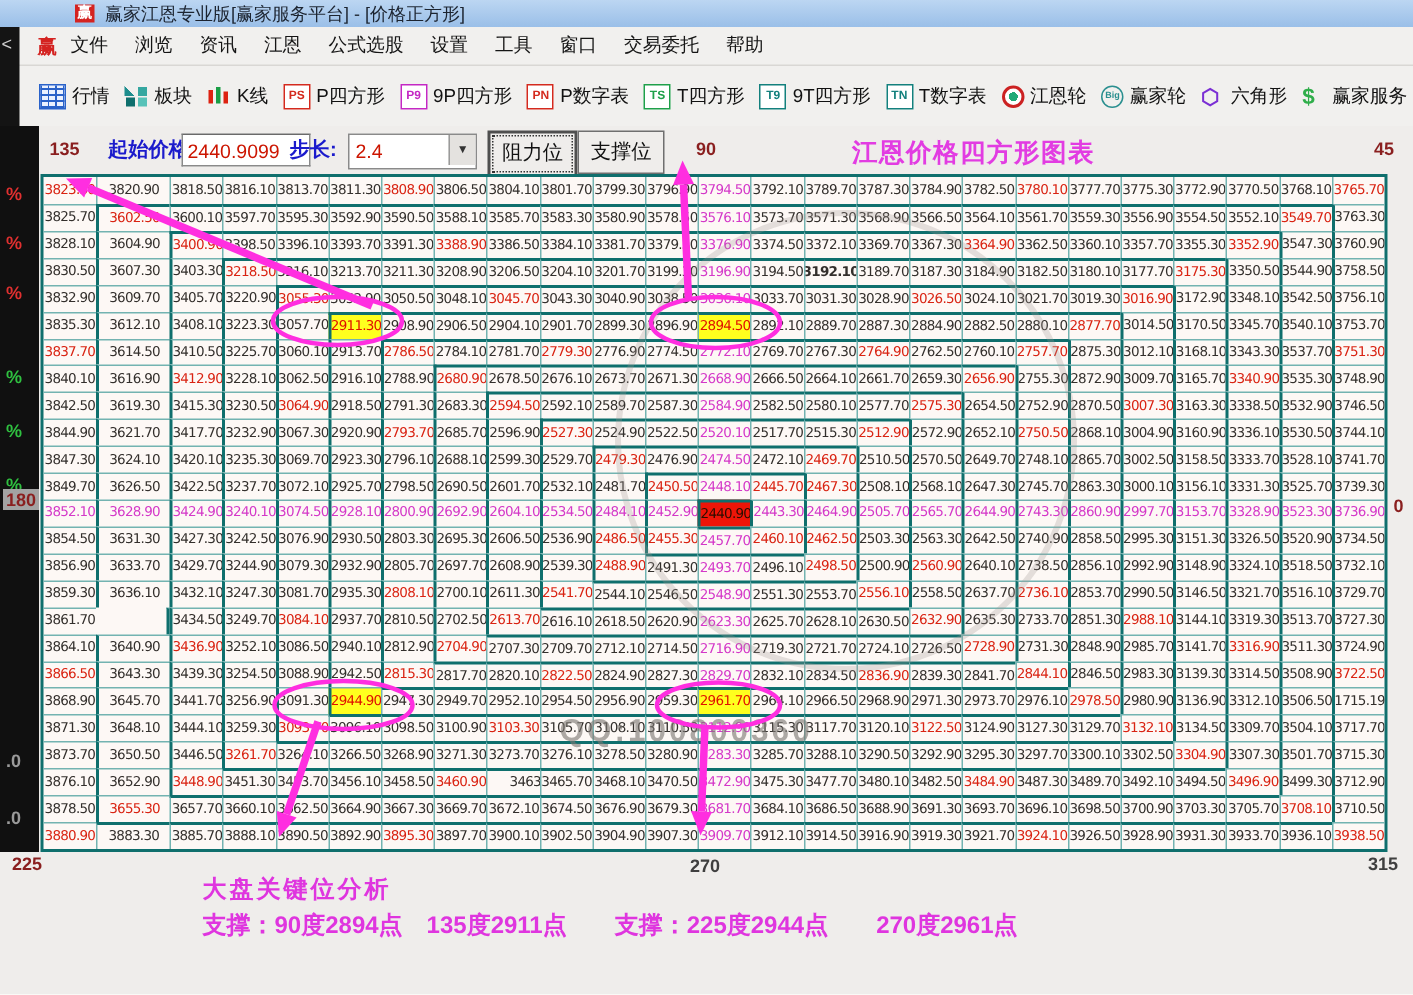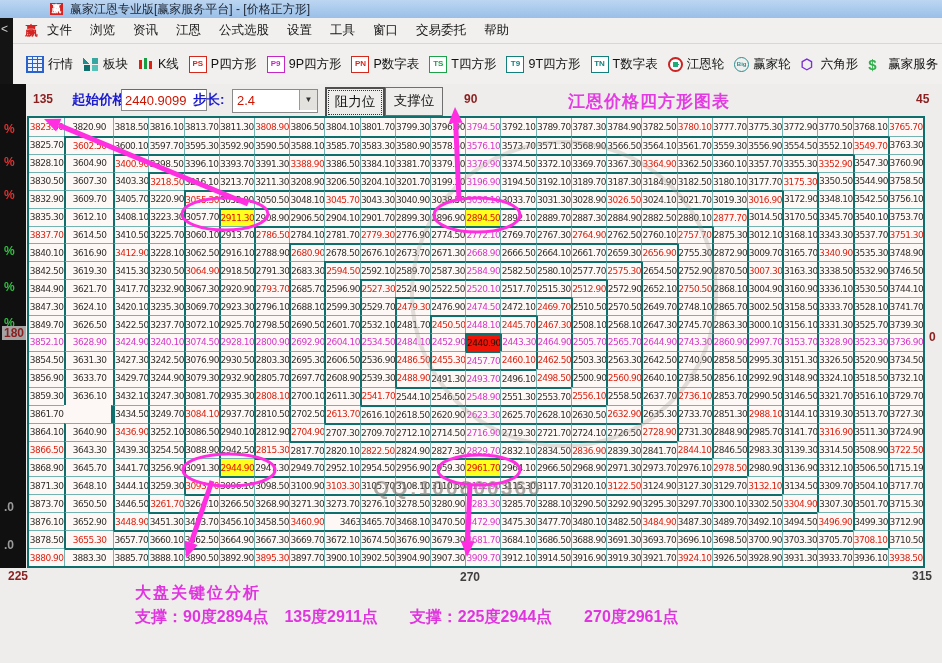--- a/index.html
+++ b/index.html
@@ -279,21 +279,21 @@
       <div class="cell norm" style="border-top: 2px solid rgb(15, 111, 109); border-left: 1px solid rgb(115, 179, 177);">3216.10</div>
       <div class="cell norm" style="border-top: 2px solid rgb(15, 111, 109); border-left: 1px solid rgb(115, 179, 177);">3213.70</div>
       <div class="cell norm" style="border-top: 2px solid rgb(15, 111, 109); border-left: 1px solid rgb(115, 179, 177);">3211.30</div>
       <div class="cell norm" style="border-top: 2px solid rgb(15, 111, 109); border-left: 1px solid rgb(115, 179, 177);">3208.90</div>
       <div class="cell norm" style="border-top: 2px solid rgb(15, 111, 109); border-left: 1px solid rgb(115, 179, 177);">3206.50</div>
       <div class="cell norm" style="border-top: 2px solid rgb(15, 111, 109); border-left: 1px solid rgb(115, 179, 177);">3204.10</div>
       <div class="cell norm" style="border-top: 2px solid rgb(15, 111, 109); border-left: 1px solid rgb(115, 179, 177);">3201.70</div>
       <div class="cell norm" style="border-top: 2px solid rgb(15, 111, 109); border-left: 1px solid rgb(115, 179, 177);">3199.30</div>
       <div class="cell pink" style="border-top: 2px solid rgb(15, 111, 109); border-left: 1px solid rgb(115, 179, 177);">3196.90</div>
       <div class="cell norm" style="border-top: 2px solid rgb(15, 111, 109); border-left: 1px solid rgb(115, 179, 177);">3194.50</div>
-      <div class="cell norm" style="border-top: 2px solid rgb(15, 111, 109); border-left: 1px solid rgb(115, 179, 177);">3192.10</div>
+      <div class="cell norm" style="border-top: 2px solid rgb(15, 111, 109); border-left: 1px solid rgb(115, 179, 177); font-weight: bold;">3192.10</div>
       <div class="cell norm" style="border-top: 2px solid rgb(15, 111, 109); border-left: 1px solid rgb(115, 179, 177);">3189.70</div>
       <div class="cell norm" style="border-top: 2px solid rgb(15, 111, 109); border-left: 1px solid rgb(115, 179, 177);">3187.30</div>
       <div class="cell norm" style="border-top: 2px solid rgb(15, 111, 109); border-left: 1px solid rgb(115, 179, 177);">3184.90</div>
       <div class="cell norm" style="border-top: 2px solid rgb(15, 111, 109); border-left: 1px solid rgb(115, 179, 177);">3182.50</div>
       <div class="cell norm" style="border-top: 2px solid rgb(15, 111, 109); border-left: 1px solid rgb(115, 179, 177);">3180.10</div>
       <div class="cell norm" style="border-top: 2px solid rgb(15, 111, 109); border-left: 1px solid rgb(115, 179, 177);">3177.70</div>
       <div class="cell red" style="border-top: 2px solid rgb(15, 111, 109); border-left: 1px solid rgb(115, 179, 177);">3175.30</div>
       <div class="cell norm" style="border-top: 1px solid rgb(115, 179, 177); border-left: 2px solid rgb(15, 111, 109);">3350.50</div>
       <div class="cell norm" style="border-top: 1px solid rgb(115, 179, 177); border-left: 2px solid rgb(15, 111, 109);">3544.90</div>
       <div class="cell norm" style="border-top: 1px solid rgb(115, 179, 177); border-left: 2px solid rgb(15, 111, 109);">3758.50</div>

